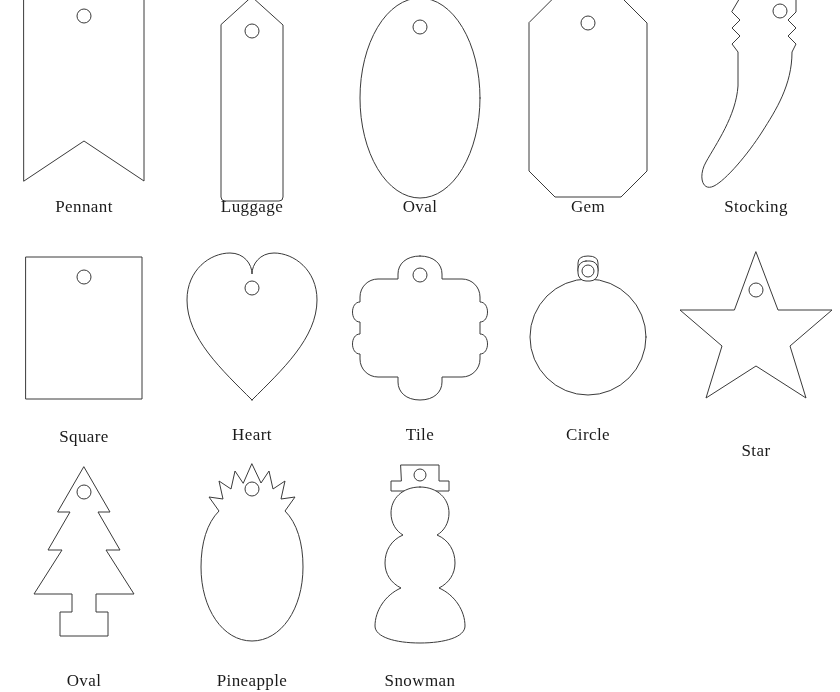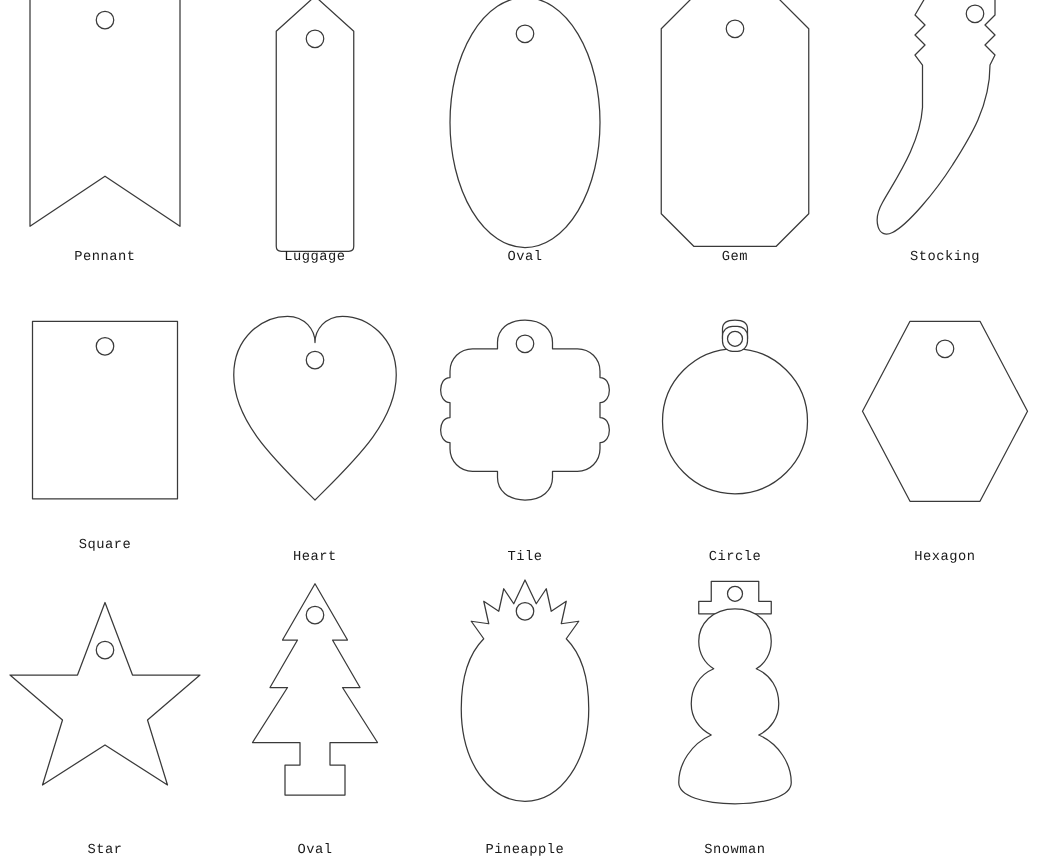--- a/index.html
+++ b/index.html
@@ -51,31 +51,30 @@
     stroke-width: 1;
     stroke-linejoin: round;
     stroke-linecap: round;
   }
   .hole {
     fill: #ffffff;
     stroke: #3a3a3a;
     stroke-width: 1;
   }
   .caption {
-    font-size: 11px;
+    font-size: 17px;
     line-height: 19px;
     text-align: right;
     letter-spacing: 0.4px;
     color: #1a1a1a;
     white-space: nowrap;
-    font-family: Liberation Mono, monospace;
   }
   
   .cap-low { margin-top: 2px; }
-  .cap-lower { margin-top: 12px; }
+  .cap-lower { }
   .cap-lowest { margin-top: 24px; }
 </style>
 </head>
 <body>
 
 <div id="sheet">
   <div class="grid">
 
     <div class="cell">
       <div class="shape-box">
@@ -185,29 +184,20 @@
         <svg width="124" height="150" viewBox="0 0 124 150">
           <path class="shape-path" d="M 52 18 L 52 10 Q 52 3 62 3 Q 72 3 72 10 L 72 18 Z"></path>
           <circle class="shape-path" cx="62" cy="84" r="58"></circle>
           <rect class="shape-path" x="52" y="8" width="20" height="20" rx="8"></rect>
           <circle class="hole" cx="62" cy="18" r="6"></circle>
         </svg>
       </div>
       <div class="caption cap-lower">Circle</div>
     </div>
 
-    <div class="cell">
-      <div class="shape-box">
-        <svg width="140" height="150" viewBox="0 0 140 150">
-          <path class="shape-path" d="M 42 4 L 98 4 L 136 76 L 98 148 L 42 148 L 4 76 Z"></path>
-          <circle class="hole" cx="70" cy="26" r="7"></circle>
-        </svg>
-      </div>
-      <div class="caption cap-lower">Hexagon</div>
-    </div>
 
     <div class="cell">
       <div class="shape-box">
         <svg width="160" height="152" viewBox="0 0 160 152">
           <path class="shape-path" d="M 80 4 L 102 62 L 156 62 L 114 98 L 130 150 L 80 118 L 30 150 L 46 98 L 4 62 L 58 62 Z"></path>
           <circle class="hole" cx="80" cy="42" r="7"></circle>
         </svg>
       </div>
       <div class="caption cap-lowest">Star</div>
     </div>

